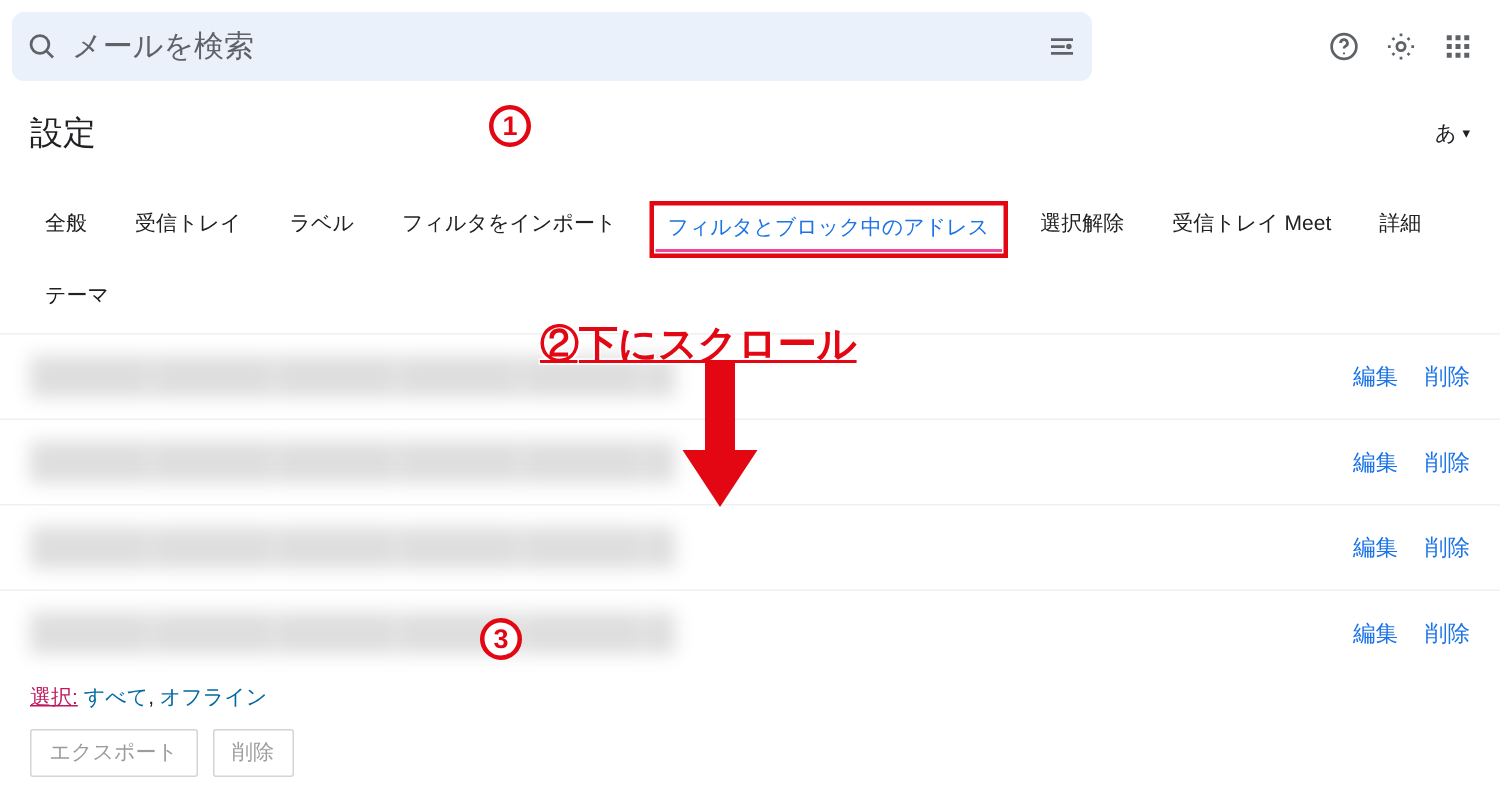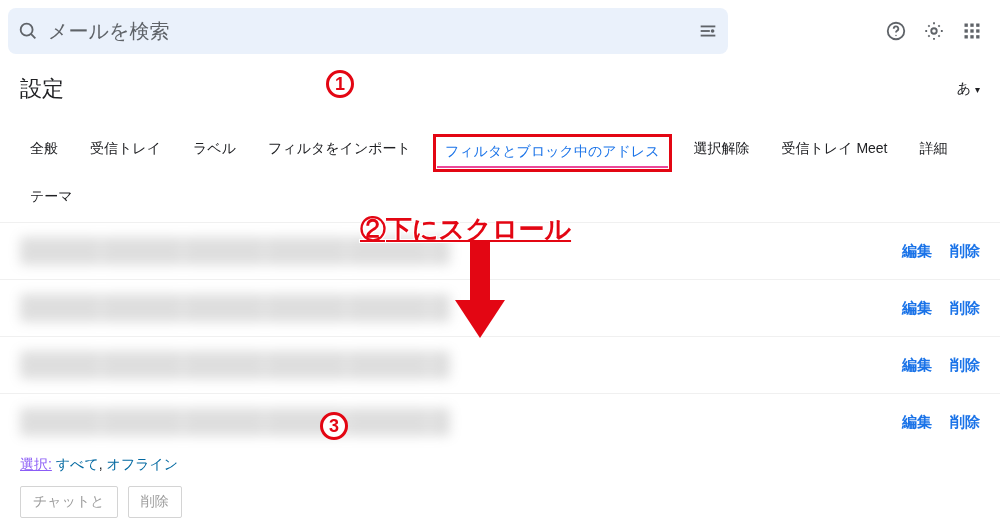--- a/index.html
+++ b/index.html
@@ -82,26 +82,26 @@
   .filter-row .blur-block {
     flex: 1;
     height: 28px;
     filter: blur(6px);
     background: repeating-linear-gradient(90deg, #7d7d7d 0 80px, #cfcfcf 80px 82px);
     border-radius: 2px;
     max-width: 430px;
     opacity: .25;
   }
   .filter-row .row-spacer { flex: 1; }
-  .filter-row .row-actions { display: flex; gap: 18px; font-weight: bold; }
+  .filter-row .row-actions { display: flex; gap: 18px; }
   .filter-row .row-actions a { color: #1a73e8; text-decoration: none; font-size: 15px; cursor:pointer; }
 
   
   .select-row { padding: 6px 20px; font-size: 14px; }
-  .select-row .lbl { color: #8b5cf6; text-decoration: underline; }
+  .select-row .lbl { color: #be185d; text-decoration: underline; }
   .select-row a { color: #0369a1; text-decoration: none; cursor:pointer; }
 
   
   .btn-row { padding: 6px 20px; display:flex; gap:10px; }
   .ghost-btn {
     border: 1px solid #d4d4d4;
     background: #fff;
     color: #9c9c9c;
     font-size: 14px;
     padding: 6px 12px;
@@ -264,21 +264,21 @@
     </div>
   </div>
 </div>
 
 <div class="select-row">
   <span class="lbl">選択:</span>
   <a>すべて</a><span>, </span><a>オフライン</a>
 </div>
 
 <div class="btn-row">
-  <button class="ghost-btn">チャットと</button>
+  <button class="ghost-btn">エクスポート</button>
   <button class="ghost-btn">削除</button>
 </div>
 
 <div class="create-row">
   <div class="create-row-inner">
     <span class="create-filter-wrap">
       <a>新しいフィルタを作成</a>
     </span>
     <a>フィルタをインポート</a>
   </div>

